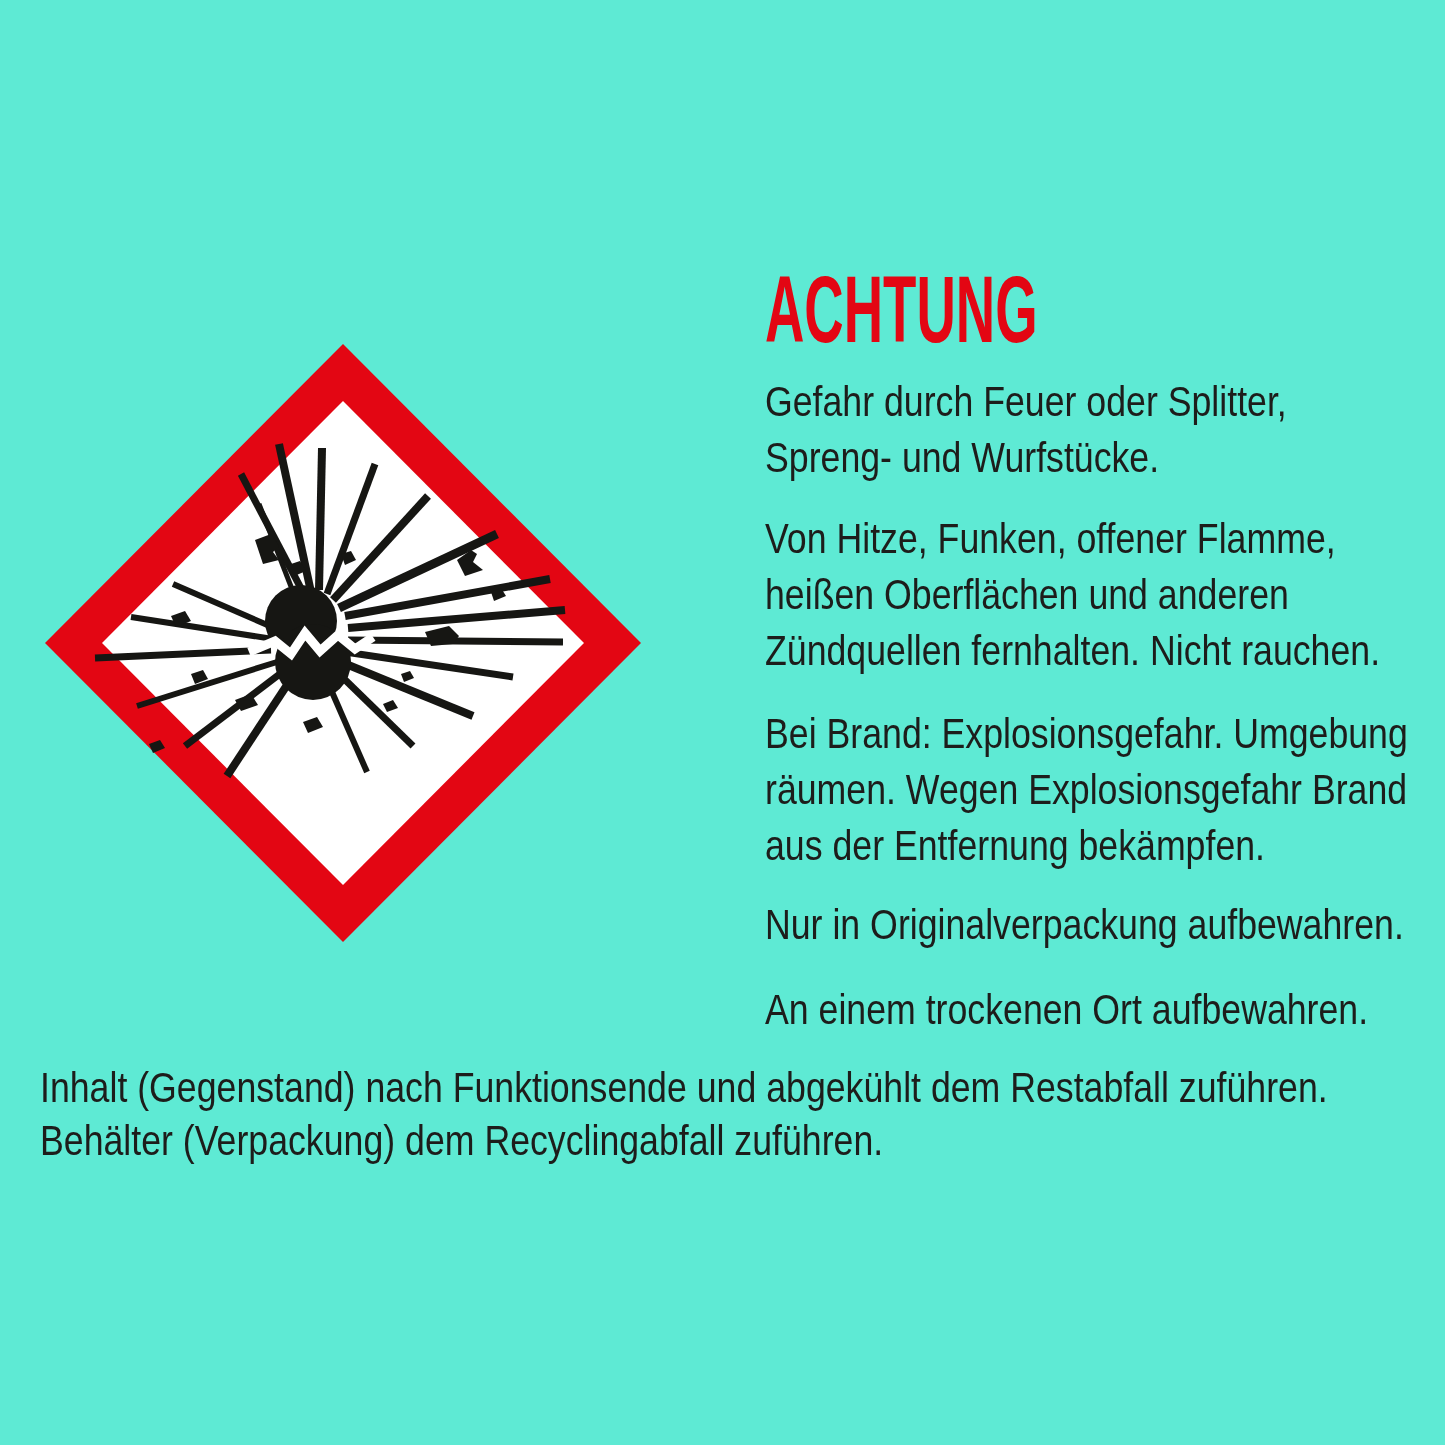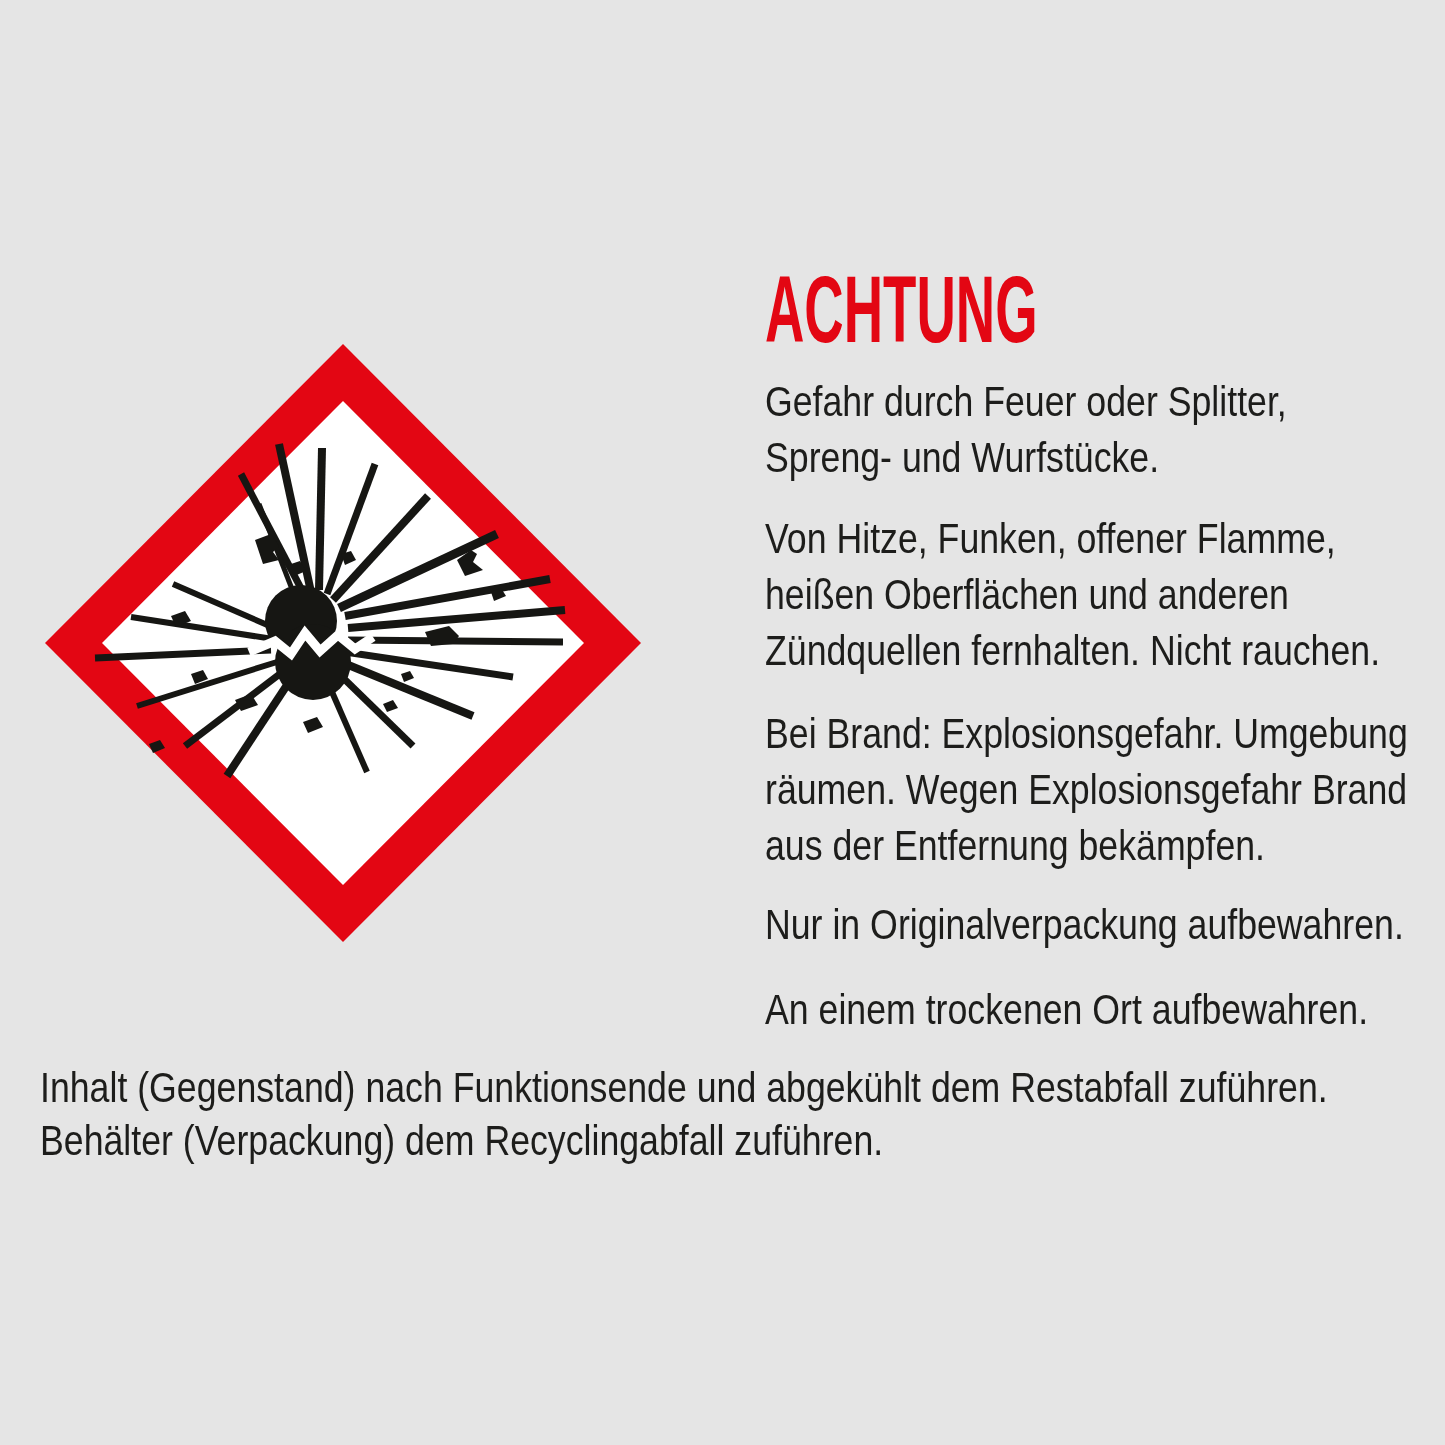--- a/index.html
+++ b/index.html
@@ -1,19 +1,19 @@
 <!DOCTYPE html>
 <html><head>
 <meta charset="utf-8">
 <style>
   html,body{margin:0;padding:0;background:#ffffff;}
   .stage{
     position:relative;
     width:1445px;height:1445px;
-    background:#e5e5e5;
+    background:#5eead4;
     font-family:"Liberation Sans", sans-serif;
     color:#1d1d1b;
     overflow:hidden;
   }
   .pictogram{
     position:absolute;
     left:45px;top:344px;
     width:596px;height:598px;
   }
   .signal-word{

